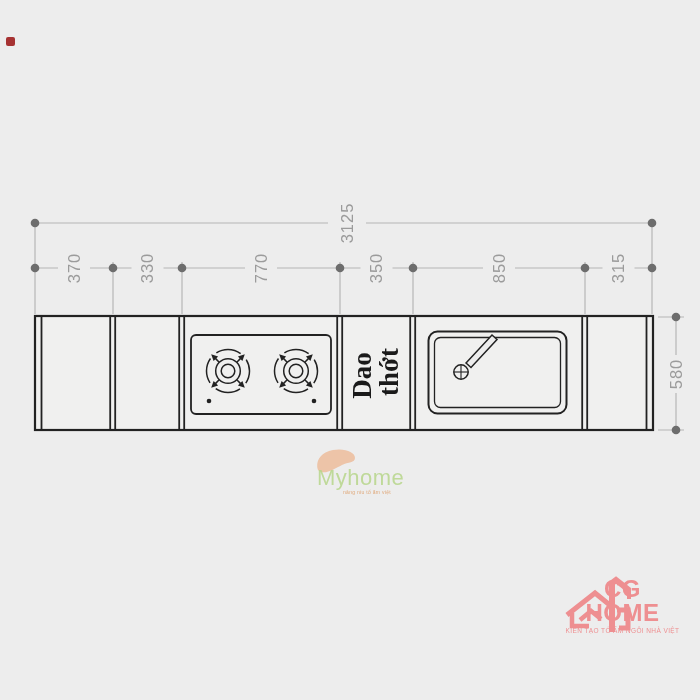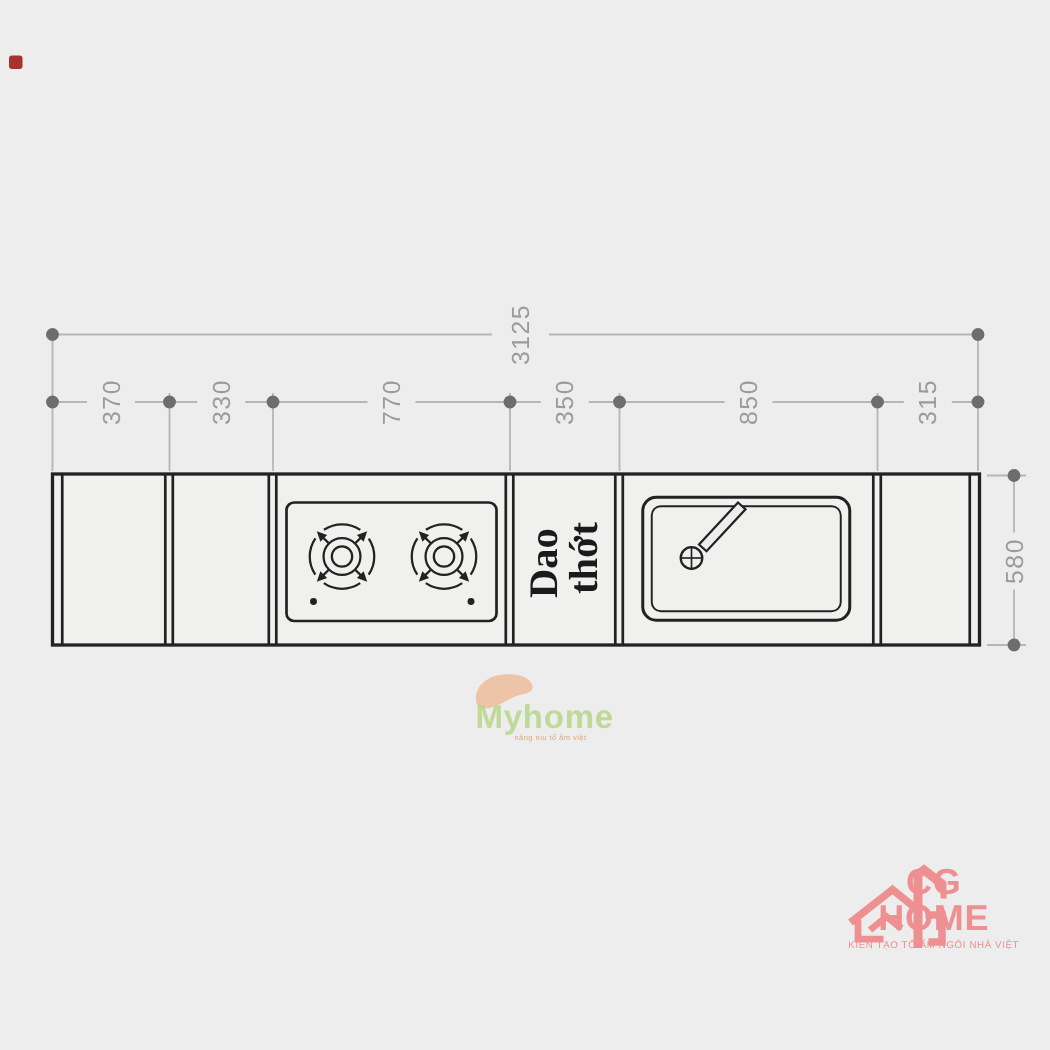--- a/index.html
+++ b/index.html
@@ -4,21 +4,21 @@
 <style>
   html,body{margin:0;padding:0;background:#ededed;}
   #stage{position:relative;width:700px;height:700px;background:#ededed;overflow:hidden;
          font-family:"Liberation Sans", sans-serif;}
   svg{position:absolute;left:0;top:0;}
   .dim-text{font-family:"Liberation Sans", sans-serif;font-size:16.5px;letter-spacing:1px;}
   .board-text{font-family:"Liberation Serif", serif;font-weight:bold;font-size:27px;}
   
   #myhome{position:absolute;left:312px;top:446px;width:100px;height:56px;}
   #myhome .swoosh{position:absolute;left:2px;top:2px;}
-  #myhome .mh-name{position:absolute;left:5px;top:19px;font-weight:bold;font-size:22px;
+  #myhome .mh-name{position:absolute;left:5px;top:19px;font-weight:normal;font-size:22px;
                    color:#b7d68b;opacity:.85;letter-spacing:.5px;text-align:right;}
   #myhome .mh-tag{position:absolute;left:31px;top:43px;font-size:5px;color:#dd9a62;
                   opacity:.85;letter-spacing:.3px;white-space:nowrap;}
   
   #cghome{position:absolute;left:565px;top:576px;width:115px;text-align:center;color:#ee8f91;}
   #cghome .cg-icon{display:block;margin:0 auto;}
   #cghome .cg-name{font-weight:bold;font-size:24px;letter-spacing:.5px;line-height:1.0;margin-top:1px;}
   #cghome .cg-tag{font-size:6.5px;letter-spacing:.4px;margin-top:2px;white-space:nowrap;}
   
   #marker{position:absolute;left:6px;top:37px;width:9px;height:9px;border-radius:2px;background:#a63232;}

